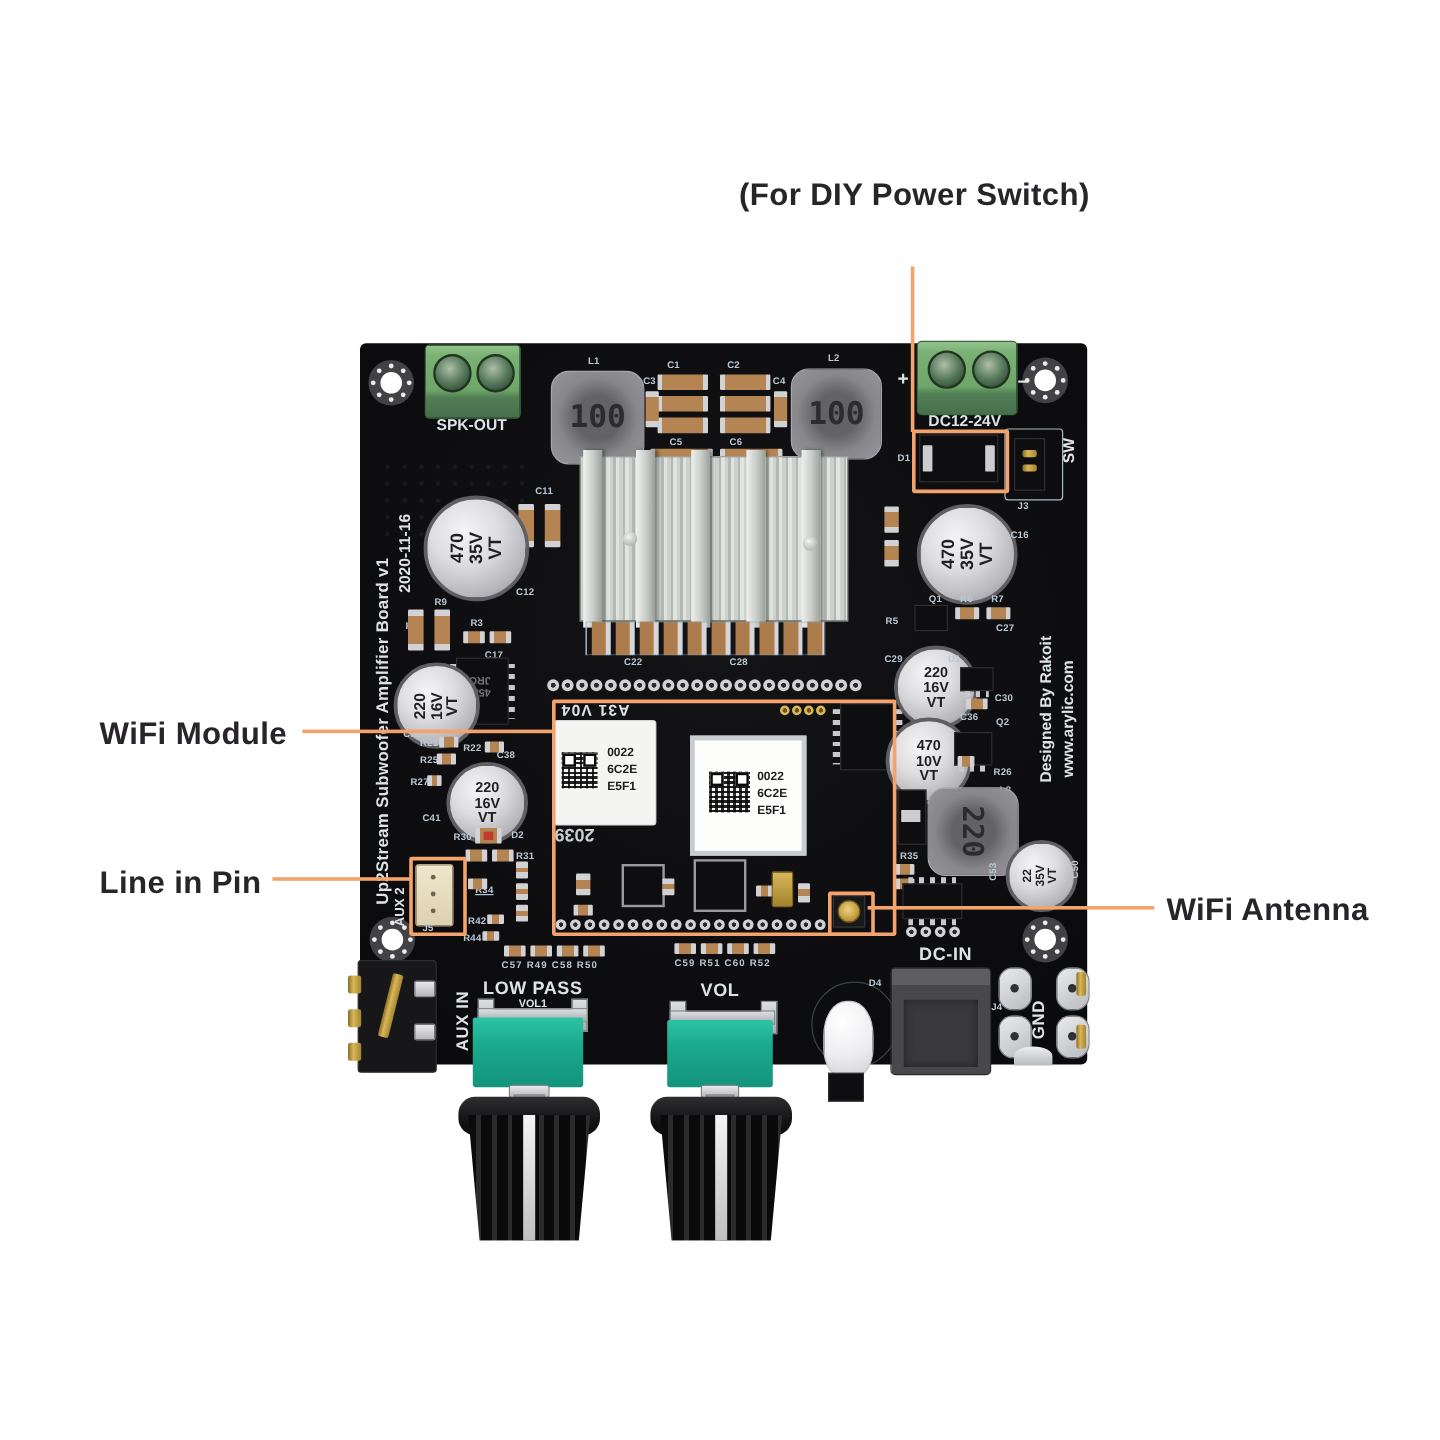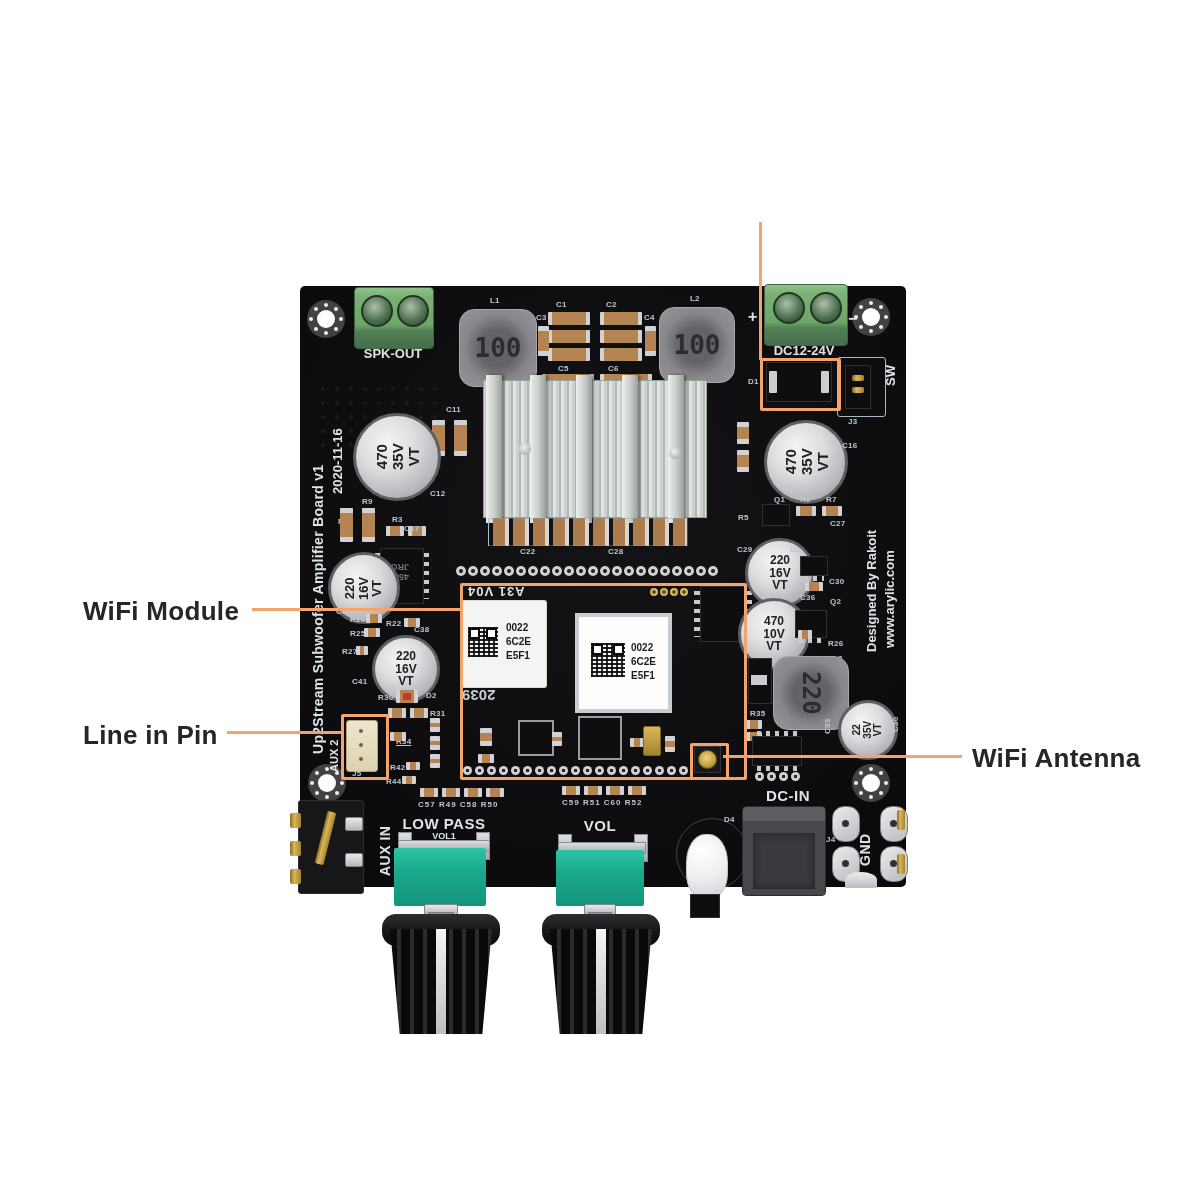--- a/index.html
+++ b/index.html
@@ -177,21 +177,21 @@
     <div class="skb vrot" style="left:565px;top:366px;width:150px;font-size:13px;text-align:left;">Designed By Rakoit</div>
     <div class="skb vrot" style="left:583px;top:362px;width:140px;font-size:13px;text-align:left;">www.arylic.com</div>
 
     <div class="sk" style="left:38px;top:212px;margin-top:20px;">R8</div>
     <div class="sk" style="left:62px;top:212px;">R9</div>
     <div class="rcv" style="left:40px;top:222px;width:13px;height:34px;"></div>
     <div class="rcv" style="left:62px;top:222px;width:13px;height:34px;"></div>
     <div class="sk" style="left:92px;top:230px;">R3</div>
     <div class="rc" style="left:86px;top:240px;width:18px;height:10px;"></div>
     <div class="rc" style="left:108px;top:240px;width:18px;height:10px;"></div>
-    <div class="sk" style="left:104px;top:239px;">C17</div>
+    <div class="sk" style="left:104px;top:256px;">C17</div>
 
     <div class="chip" style="left:80px;top:262px;width:42px;height:54px;">
       <div class="legs" style="left:-6px;top:4px;width:5px;height:46px;"></div>
       <div class="legs" style="right:-6px;top:4px;width:5px;height:46px;"></div>
       <span class="pre r180" style="position:absolute;left:8px;top:12px;color:#73737a;font-size:9px;font-weight:bold;line-height:1.1;">4580
 JRC</span>
     </div>
 
     <div class="ecap" style="left:28px;top:266px;width:66px;height:66px;">
       <span class="pre" style="transform:rotate(-90deg);font-size:13px;line-height:1.05;">220
@@ -468,20 +468,21 @@
       </div>
   </div>
   <div class="knob" style="left:542px;top:914px;width:118px;height:120px;">
     <div class="rim"></div>
     <div class="kbody">
         <div class="stripe"></div>
       </div>
   </div>
 
   <div class="callout" style="left:520px;top:146px;width:484px;text-align:center;">
+    <div>(For DIY Power Switch)</div>
   </div>
   <div class="cline" style="left:759px;top:222px;width:3px;height:138px;"></div>
   <div class="cbox" style="left:760px;top:358px;width:75px;height:47px;"></div>
 
   <div class="callout" style="left:83px;top:595px;">WiFi Module</div>
   <div class="cline" style="left:252px;top:608px;width:208px;height:3px;"></div>
   <div class="cbox" style="left:460px;top:583px;width:281px;height:191px;"></div>
 
   <div class="callout" style="left:83px;top:719px;">Line in Pin</div>
   <div class="cline" style="left:227px;top:731px;width:115px;height:3px;"></div>

